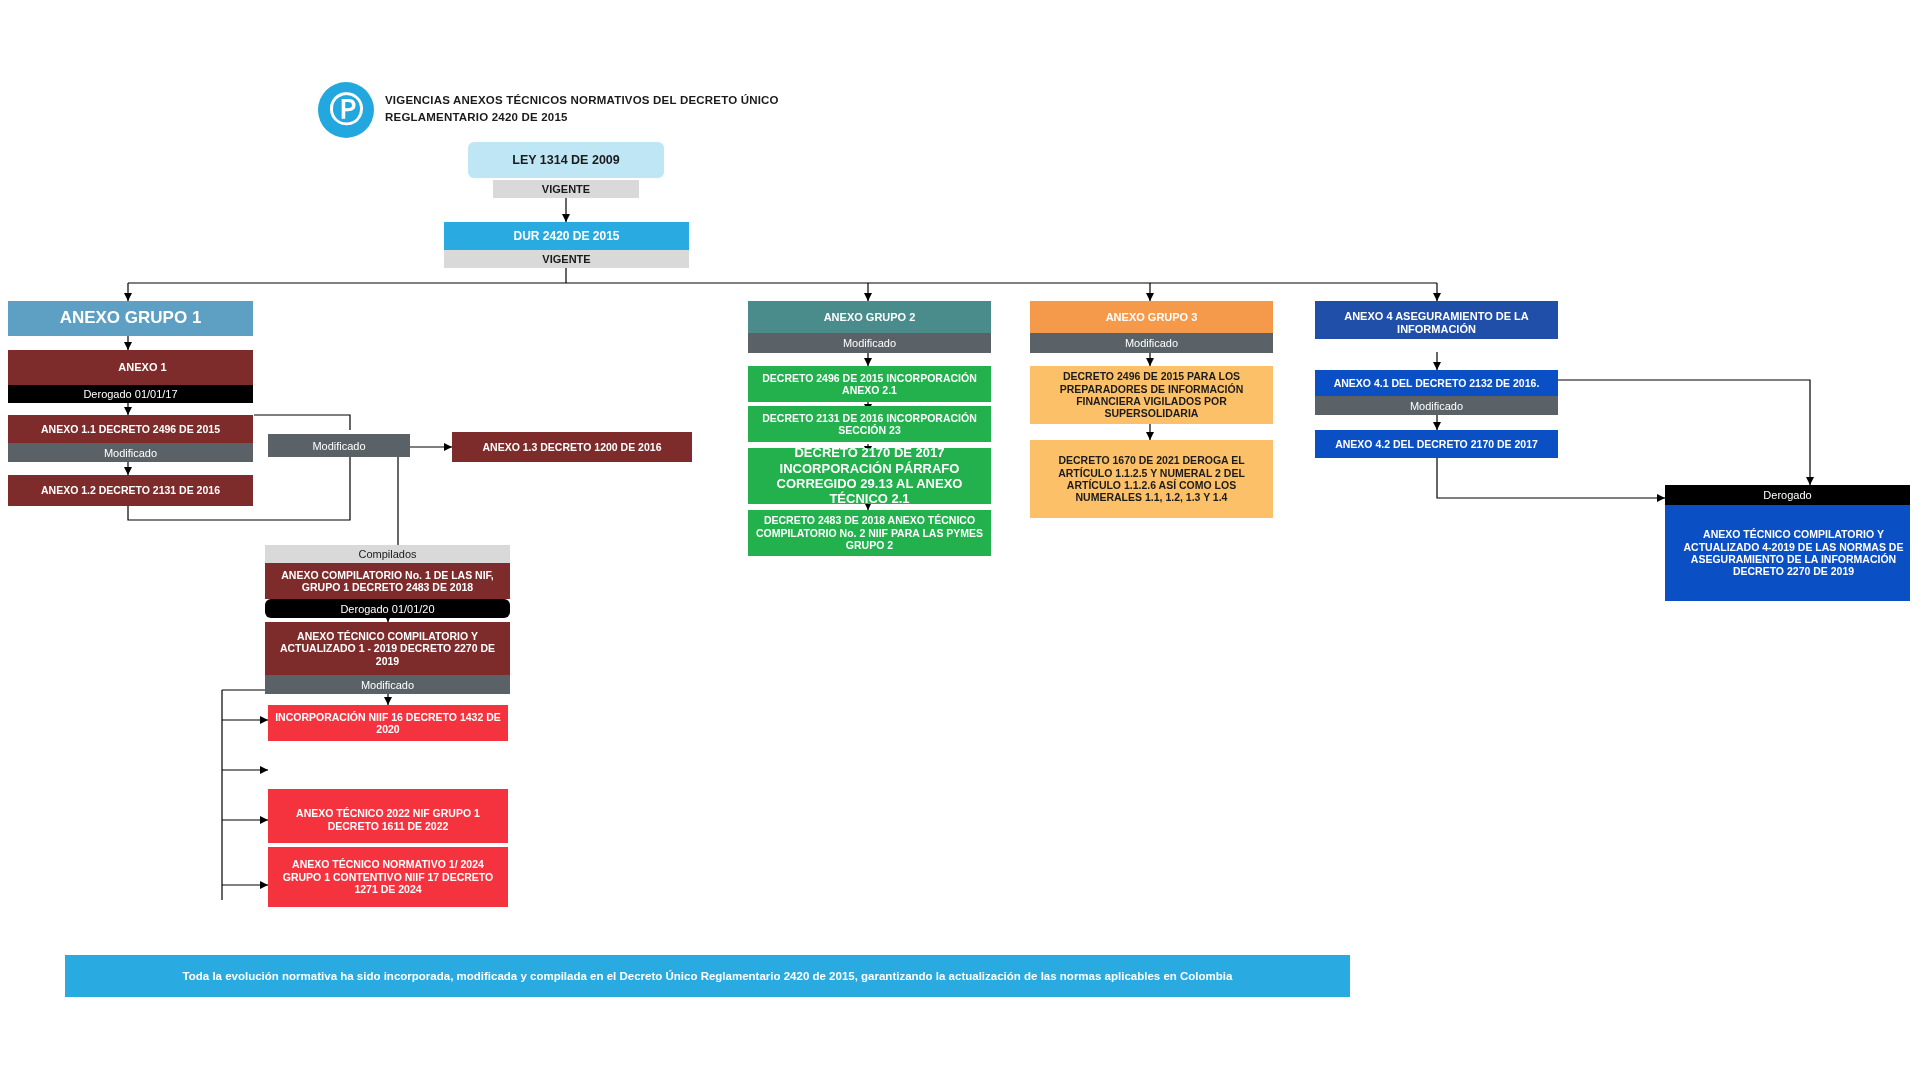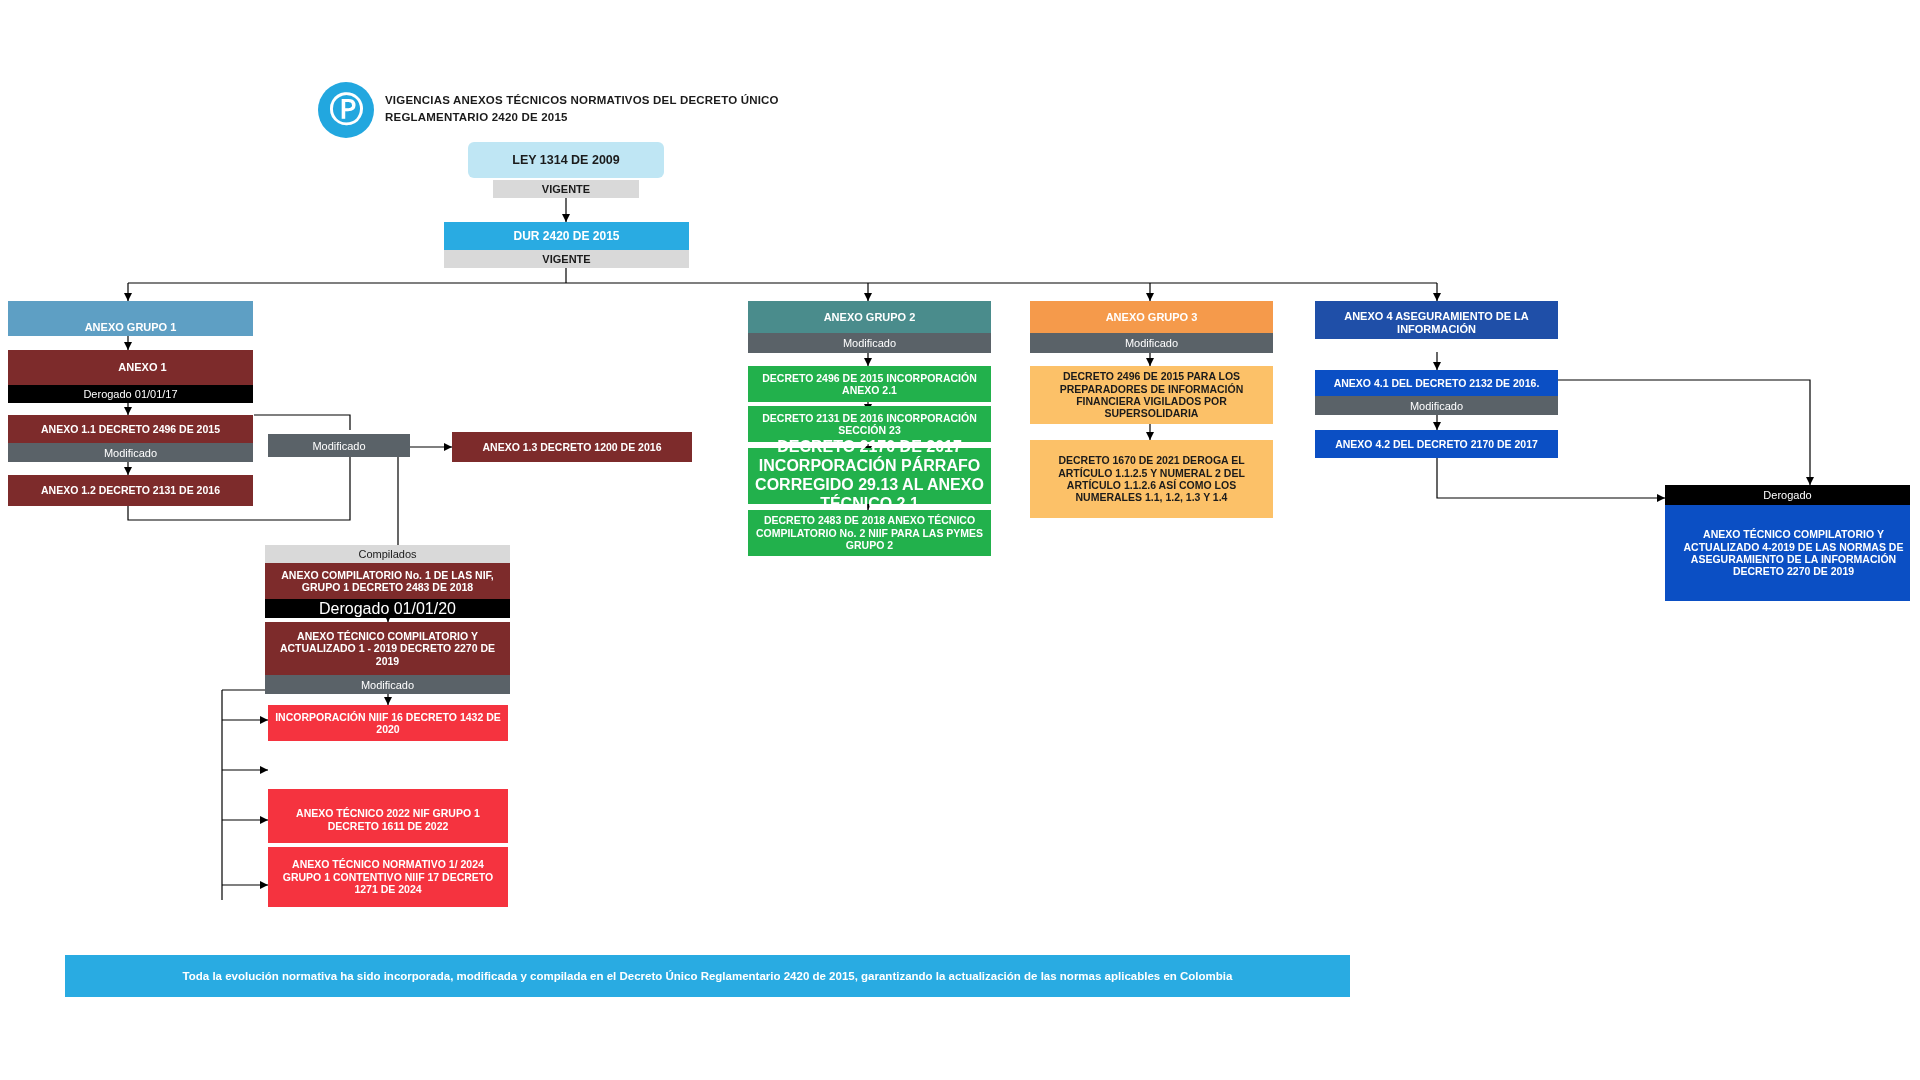--- a/index.html
+++ b/index.html
@@ -194,21 +194,21 @@
     <span>VIGENTE</span>
   </div>
 
   <div class="node" style="left:444px; top:222px; width:245px; height:28px; background:#29abe2; font-size:12px;">
     <span>DUR 2420 DE 2015</span>
   </div>
   <div class="status" style="left:444px; top:250px; width:245px; height:18px; background:#d9d9d9; color:#1b1b1b; font-size:11px; font-weight:bold;">
     <span>VIGENTE</span>
   </div>
 
-  <div class="node" style="left:8px; top:301px; width:245px; height:35px; background:#5e9fc4; font-size:11px;align-items:flex-end;">
+  <div class="node" style="left:8px; top:301px; width:245px; height:35px; background:#5e9fc4; font-size:17px;">
     <span>ANEXO GRUPO 1</span>
   </div>
 
   <div class="node" style="left:8px; top:350px; width:245px; height:35px; background:#7d2b2b; font-size:11px;padding-left:28px;">
     <span>ANEXO  1</span>
   </div>
   <div class="status" style="left:8px; top:385px; width:245px; height:18px; background:#000000; color:#ffffff; font-size:11px;">
     <span>Derogado 01/01/17</span>
   </div>
 
@@ -231,21 +231,21 @@
     <span>ANEXO 1.3 DECRETO 1200 DE 2016</span>
   </div>
 
   <div class="status" style="left:265px; top:545px; width:245px; height:18px; background:#d9d9d9; color:#1b1b1b; font-size:11px;">
     <span>Compilados</span>
   </div>
 
   <div class="node" style="left:265px; top:563px; width:245px; height:36px; background:#7d2b2b; font-size:10.5px;">
     <span>ANEXO COMPILATORIO No. 1 DE LAS NIF, GRUPO 1 DECRETO 2483 DE 2018</span>
   </div>
-  <div class="status" style="left:265px; top:599px; width:245px; height:19px; background:#000000; color:#ffffff; font-size:16px;">
+  <div class="status" style="left:265px; top:599px; width:245px; height:19px; background:#000000; color:#ffffff; font-size:11px;border-radius:6px;">
     <span>Derogado 01/01/20</span>
   </div>
 
   <div class="node" style="left:265px; top:622px; width:245px; height:53px; background:#7d2b2b; font-size:10.5px;">
     <span>ANEXO TÉCNICO COMPILATORIO Y ACTUALIZADO 1 - 2019 DECRETO 2270 DE 2019</span>
   </div>
   <div class="status" style="left:265px; top:675px; width:245px; height:19px; background:#5a6268; color:#ffffff; font-size:11px;">
     <span>Modificado</span>
   </div>
 
@@ -268,21 +268,21 @@
   <div class="status" style="left:748px; top:333px; width:243px; height:20px; background:#5a6268; color:#ffffff; font-size:11px;">
     <span>Modificado</span>
   </div>
 
   <div class="node" style="left:748px; top:366px; width:243px; height:36px; background:#22b14c; font-size:10.5px;">
     <span>DECRETO 2496 DE 2015 INCORPORACIÓN ANEXO 2.1</span>
   </div>
   <div class="node" style="left:748px; top:406px; width:243px; height:36px; background:#22b14c; font-size:10.5px;">
     <span>DECRETO 2131 DE 2016 INCORPORACIÓN SECCIÓN 23</span>
   </div>
-  <div class="node" style="left:748px; top:448px; width:243px; height:56px; background:#22b14c; font-size:16px;">
+  <div class="node" style="left:748px; top:448px; width:243px; height:56px; background:#22b14c; font-size:13px;">
     <span>DECRETO 2170 DE 2017 INCORPORACIÓN PÁRRAFO CORREGIDO 29.13 AL ANEXO TÉCNICO 2.1</span>
   </div>
   <div class="node" style="left:748px; top:510px; width:243px; height:46px; background:#22b14c; font-size:10.5px;">
     <span>DECRETO 2483 DE 2018 ANEXO TÉCNICO COMPILATORIO No. 2 NIIF PARA LAS PYMES GRUPO 2</span>
   </div>
 
   <div class="node" style="left:1030px; top:301px; width:243px; height:32px; background:#f59a4b; font-size:11px;">
     <span>ANEXO GRUPO 3</span>
   </div>
   <div class="status" style="left:1030px; top:333px; width:243px; height:20px; background:#5a6268; color:#ffffff; font-size:11px;">

